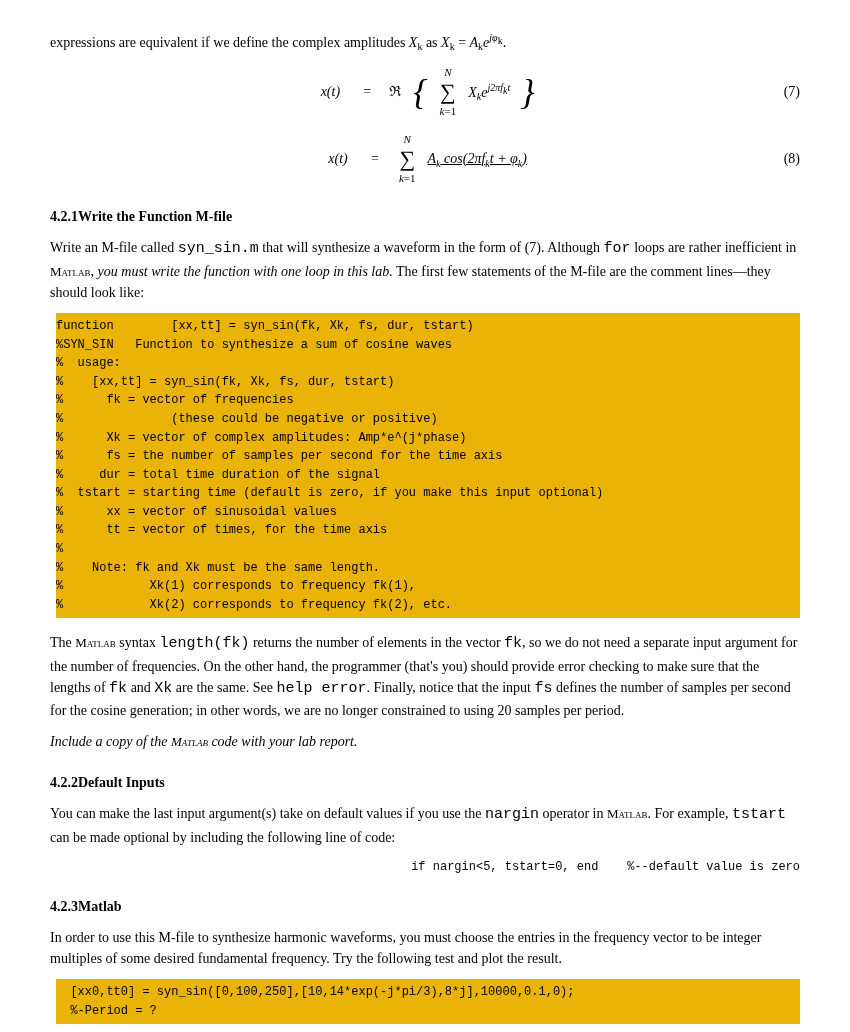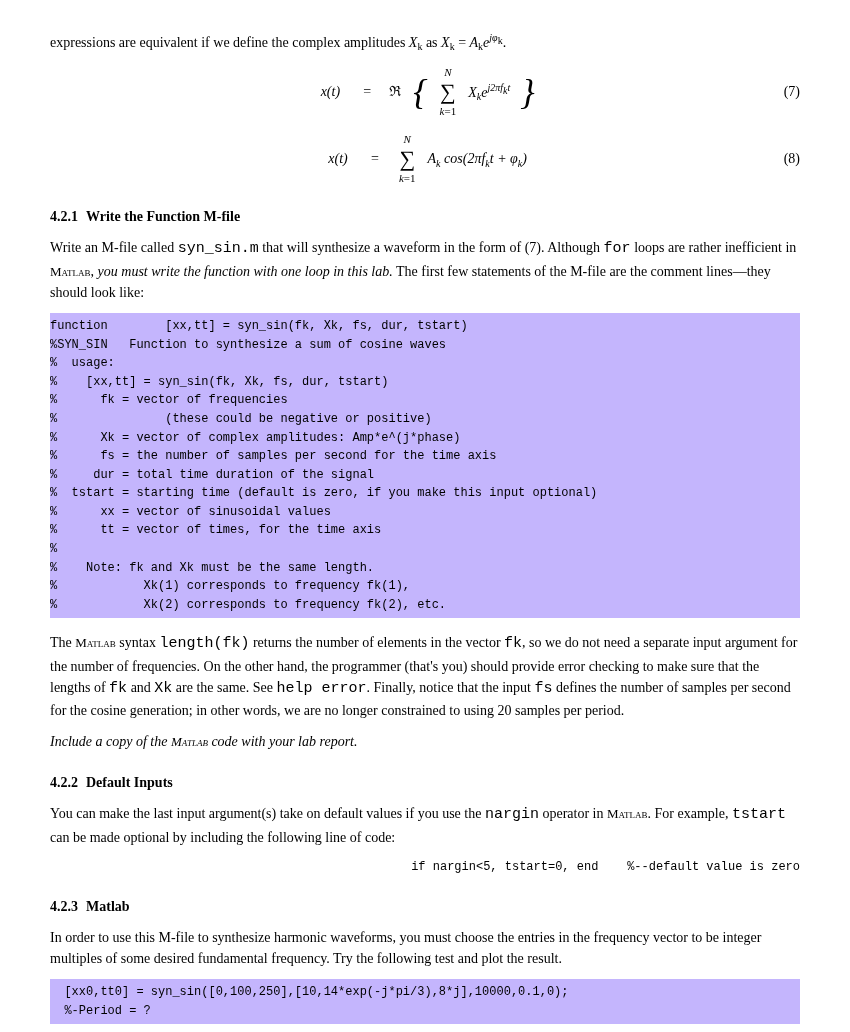--- a/index.html
+++ b/index.html
@@ -46,42 +46,42 @@
       font-style: normal;
       font-size: 14px;
       margin: 0 8px;
     }
     .brace-left { font-size: 36px; line-height: 1; font-weight: 100; }
     .brace-right { font-size: 36px; line-height: 1; font-weight: 100; }
     .re-symbol { font-style: normal; font-size: 14px; margin-right: 2px; }
     .section-heading {
       display: flex;
       align-items: baseline;
-      gap: 8px;
+      gap: 0;
       margin-top: 20px;
       margin-bottom: 10px;
     }
     .section-num {
       font-weight: bold;
       font-size: 14px;
     }
     .section-title {
       font-weight: bold;
       font-size: 14px;
     }
     p {
       margin-bottom: 10px;
       font-size: 14px;
       line-height: 1.5;
     }
     .code-block {
       font-family: "Courier New", Courier, monospace;
       font-size: 12px;
-      background: #c4b5fd;
-      margin: 10px 0 14px 0;
+      background: #eab308;
+      margin: 10px 0 14px 6px;
       padding: 4px 0;
       line-height: 1.55;
       white-space: pre;
       display: block;
     }
     .inline-code {
       font-family: "Courier New", Courier, monospace;
       font-size: 15px;
     }
     .small-caps {
@@ -125,21 +125,21 @@
 
   <div class="eq-row">
     <div class="eq-content">
       <span class="eq-lhs"><em>x</em>(<em>t</em>)</span>
       <span class="eq-equals">=</span>
       <span style="display:inline-flex;flex-direction:column;align-items:center;margin:0 2px;">
         <span style="font-size:11px;font-style:normal;"><em>N</em></span>
         <span style="font-size:22px;line-height:1;">∑</span>
         <span style="font-size:11px;font-style:normal;"><em>k</em>=1</span>
       </span>
-      <span style="font-style:italic;font-size:14px;"><em>A</em><sub>k</sub> cos(2π<em>f</em><sub>k</sub><em>t</em> + φ<sub>k</sub>)</span>
+      <span style="font-style:italic;font-size:14px;text-decoration:underline;"><em>A</em><sub>k</sub> cos(2π<em>f</em><sub>k</sub><em>t</em> + φ<sub>k</sub>)</span>
     </div>
     <span class="eq-number">(8)</span>
   </div>
 </div>
 
 <div class="section-heading">
   <span class="section-num">4.2.1</span>
   <span class="section-title">Write the Function M-file</span>
 </div>
 

